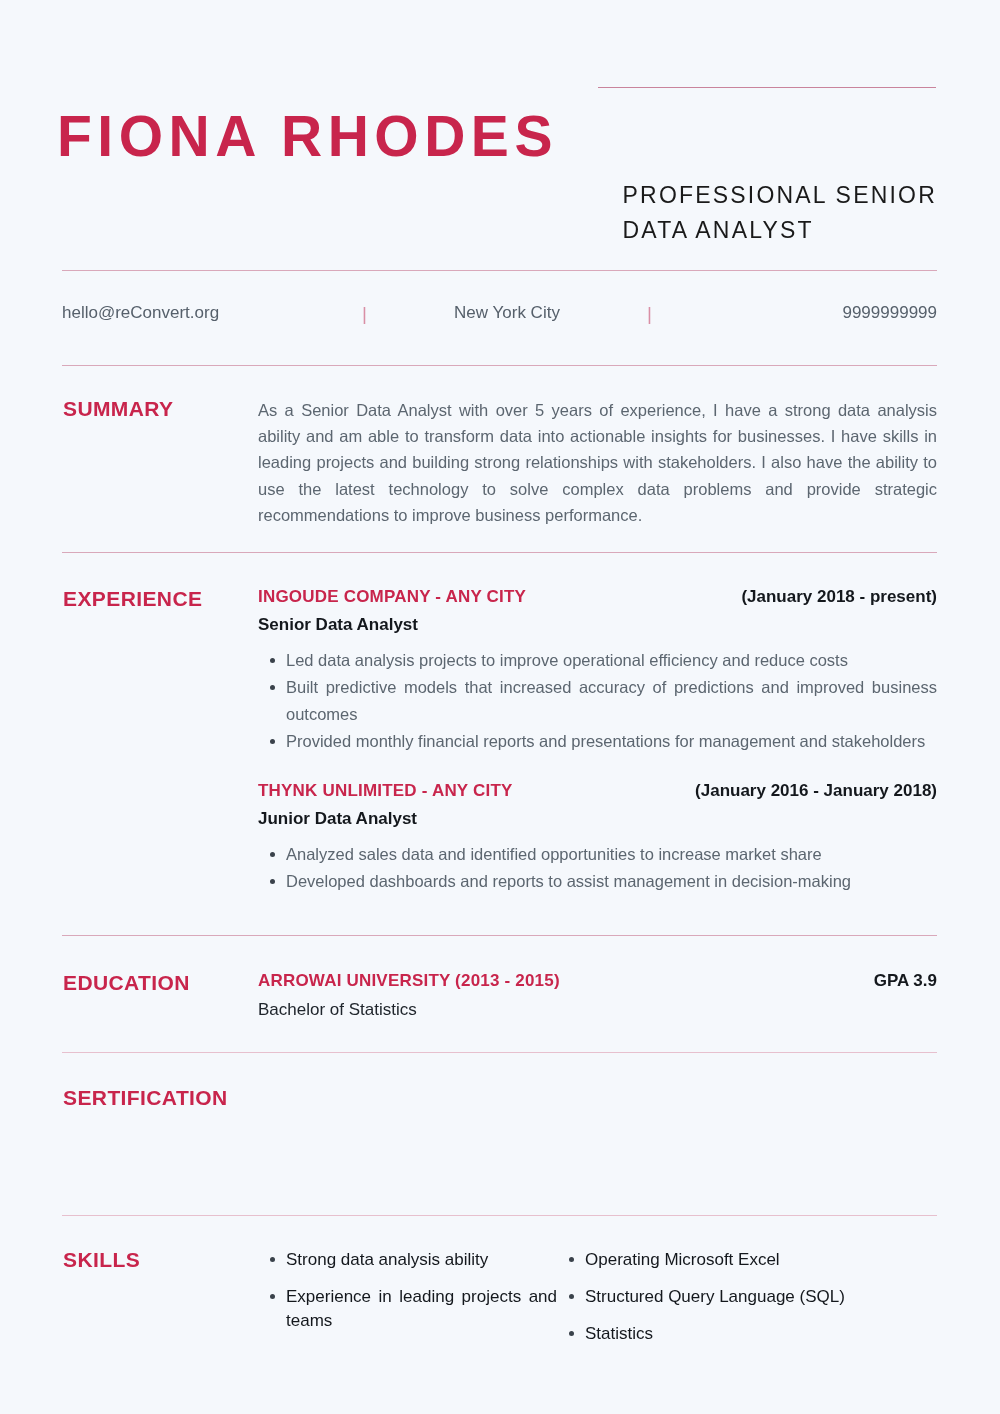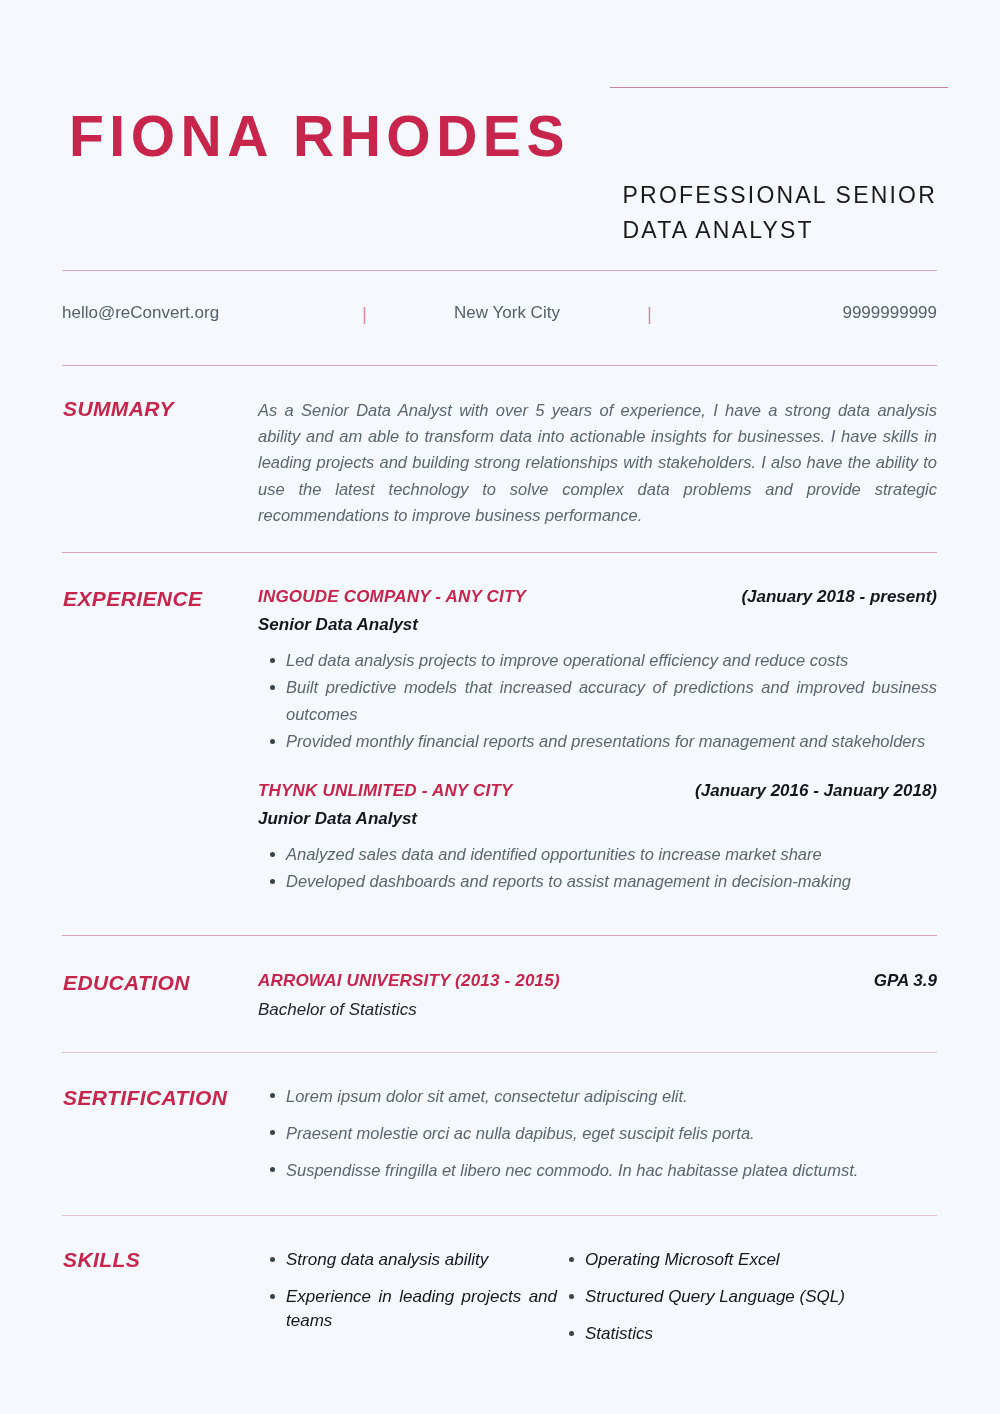--- a/index.html
+++ b/index.html
@@ -20,21 +20,20 @@
     height: 1414px;
     background: #f5f8fc;
     box-sizing: border-box;
   }
 
   
   .header {
     position: relative;
     padding: 0 63px;
     height: 250px;
-    margin-left: 12px;
   }
   .top-rule {
     position: absolute;
     left: 598px;
     top: 87px;
     width: 338px;
     height: 1px;
     background: #c9849c;
   }
   .name {
@@ -84,21 +83,20 @@
   .contact .c-email { width: 300px; text-align: left; }
   .contact .c-sep { color: #d98fa5; font-size: 19px; line-height: 1; }
   .contact .c-loc { flex: 1; text-align: center; }
   .contact .c-phone { width: 285px; text-align: right; }
 
   
   .section {
     position: absolute;
     left: 62px;
     width: 875px;
-    font-style: italic;
   }
   .sec-label {
     position: absolute;
     left: 1px;
     top: 0;
     width: 190px;
     font-size: 21px;
     font-weight: bold;
     letter-spacing: 0.4px;
     color: #c8254c;
@@ -323,27 +321,20 @@
         <div class="edu-gpa">GPA 3.9</div>
       </div>
       <div class="edu-degree">Bachelor of Statistics</div>
     </div>
   </div>
 
   <div class="rule soft" style="top:1052px;"></div>
 
   <div class="section" style="top:1086px;">
     <div class="sec-label">SERTIFICATION</div>
-    <div class="sec-body">
-      <ul class="cert">
-        <li>Lorem ipsum dolor sit amet, consectetur adipiscing elit.</li>
-        <li>Praesent molestie orci ac nulla dapibus, eget suscipit felis porta.</li>
-        <li>Suspendisse fringilla et libero nec commodo. In hac habitasse platea dictumst.</li>
-      </ul>
-    </div>
   </div>
 
   <div class="rule soft" style="top:1215px;"></div>
 
   <div class="section" style="top:1248px;">
     <div class="sec-label">SKILLS</div>
     <div class="sec-body">
       <div class="skills-cols">
         <div class="skills-col right">
           <ul class="skills">

